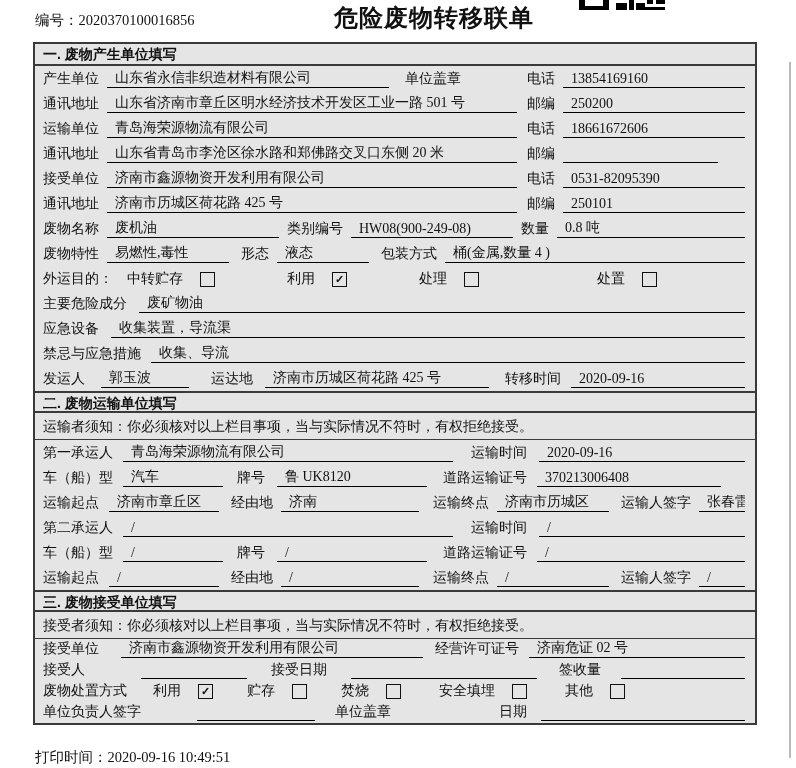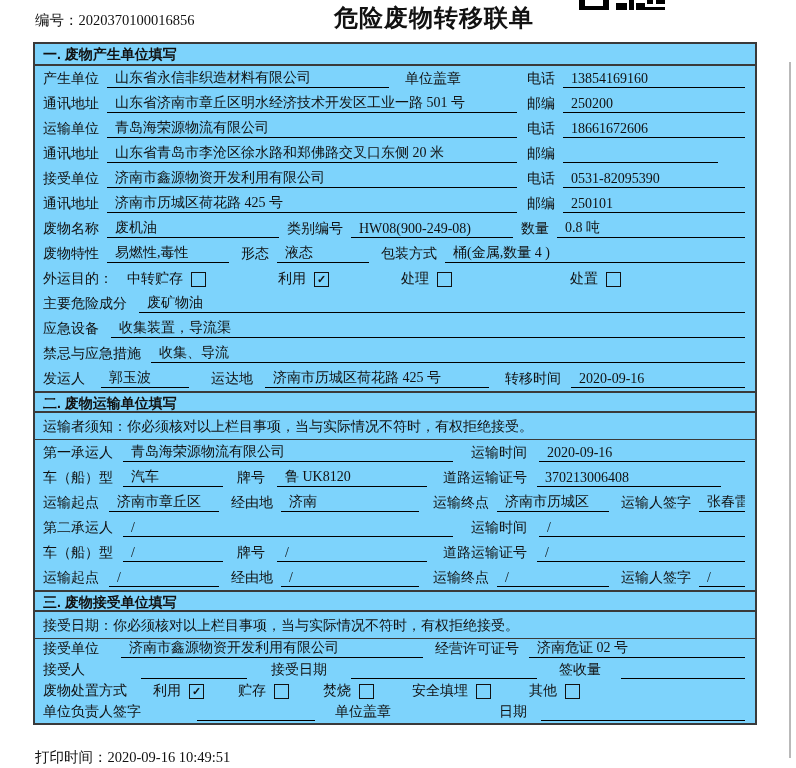--- a/index.html
+++ b/index.html
@@ -10,38 +10,38 @@
   }
   .page{position:relative;width:796px;height:768px;background:#fff;border-radius:12px;}
 
   .doc-number{position:absolute;left:35px;top:11px;font-size:14.5px;white-space:nowrap;}
   .doc-title{position:absolute;left:72px;right:0;top:2px;text-align:center;
     font-size:24px;font-weight:bold;letter-spacing:1px;margin:0;
     font-family:"Liberation Sans","DejaVu Sans",sans-serif;}
   .qr-frag{position:absolute;left:579px;top:0;width:86px;height:10px;}
 
   .form-table{position:absolute;left:33px;top:42px;width:724px;
-    border:2px solid #3a3a3a;background:#7dd3fc;box-sizing:border-box;}
+    border:2px solid #3a3a3a;background:#e5e5e5;box-sizing:border-box;}
 
   .sec-head{height:22px;box-sizing:border-box;padding:2px 8px 0 8px;
     font-weight:bold;font-size:14px;border-bottom:2px solid #3a3a3a;
     font-family:"Liberation Sans","DejaVu Sans",sans-serif;}
   .sec-head.mid{border-top:2px solid #3a3a3a;}
 
   .notice{height:27px;box-sizing:border-box;padding:5px 8px 0 8px;
     border-bottom:1.5px solid #3a3a3a;white-space:nowrap;}
 
   .row{display:flex;align-items:flex-end;height:25px;box-sizing:border-box;
     padding:0 10px 3px 8px;white-space:nowrap;}
   .row.s3{height:21px;padding-bottom:2px;}
   .lbl{white-space:nowrap;flex:none;}
   .val{border-bottom:1px solid #000;padding:0 4px 0 8px;white-space:nowrap;
     box-sizing:border-box;min-height:17px;flex:none;overflow:hidden;}
   .grow{flex:1 1 auto;}
-  .opt{display:flex;align-items:center;flex:none;}
+  .opt{display:flex;align-items:center;flex:none;gap:9px;}
   .cbx{display:inline-block;width:13px;height:13px;border:1.5px solid #111;
     margin-left:8px;text-align:center;line-height:12px;font-size:11px;
     font-weight:bold;box-sizing:content-box;flex:none;}
 
   .print-time{position:absolute;left:35px;top:748px;font-size:14.5px;white-space:nowrap;}
   .edge-line{position:absolute;left:789px;top:62px;width:2px;height:696px;background:#b9b9b9;}
 </style>
 </head>
 <body>
 
@@ -223,21 +223,21 @@
       <span class="val" style="width:110px;margin-left:10px;">/</span>
       <span class="lbl" style="margin-left:12px;">经由地</span>
       <span class="val" style="width:138px;margin-left:8px;">/</span>
       <span class="lbl" style="margin-left:14px;">运输终点</span>
       <span class="val" style="width:112px;margin-left:8px;">/</span>
       <span class="lbl" style="margin-left:12px;">运输人签字</span>
       <span class="val grow" style="margin-left:8px;">/</span>
     </div>
 
     <div class="sec-head mid">三. 废物接受单位填写</div>
-    <div class="notice">接受日期：你必须核对以上栏目事项，当与实际情况不符时，有权拒绝接受。</div>
+    <div class="notice">接受者须知：你必须核对以上栏目事项，当与实际情况不符时，有权拒绝接受。</div>
 
     <div class="row s3">
       <span class="lbl">接受单位</span>
       <span class="val" style="width:302px;margin-left:22px;">济南市鑫源物资开发利用有限公司</span>
       <span class="lbl" style="margin-left:12px;">经营许可证号</span>
       <span class="val grow" style="margin-left:10px;">济南危证 02 号</span>
     </div>
 
     <div class="row s3">
       <span class="lbl">接受人</span>

